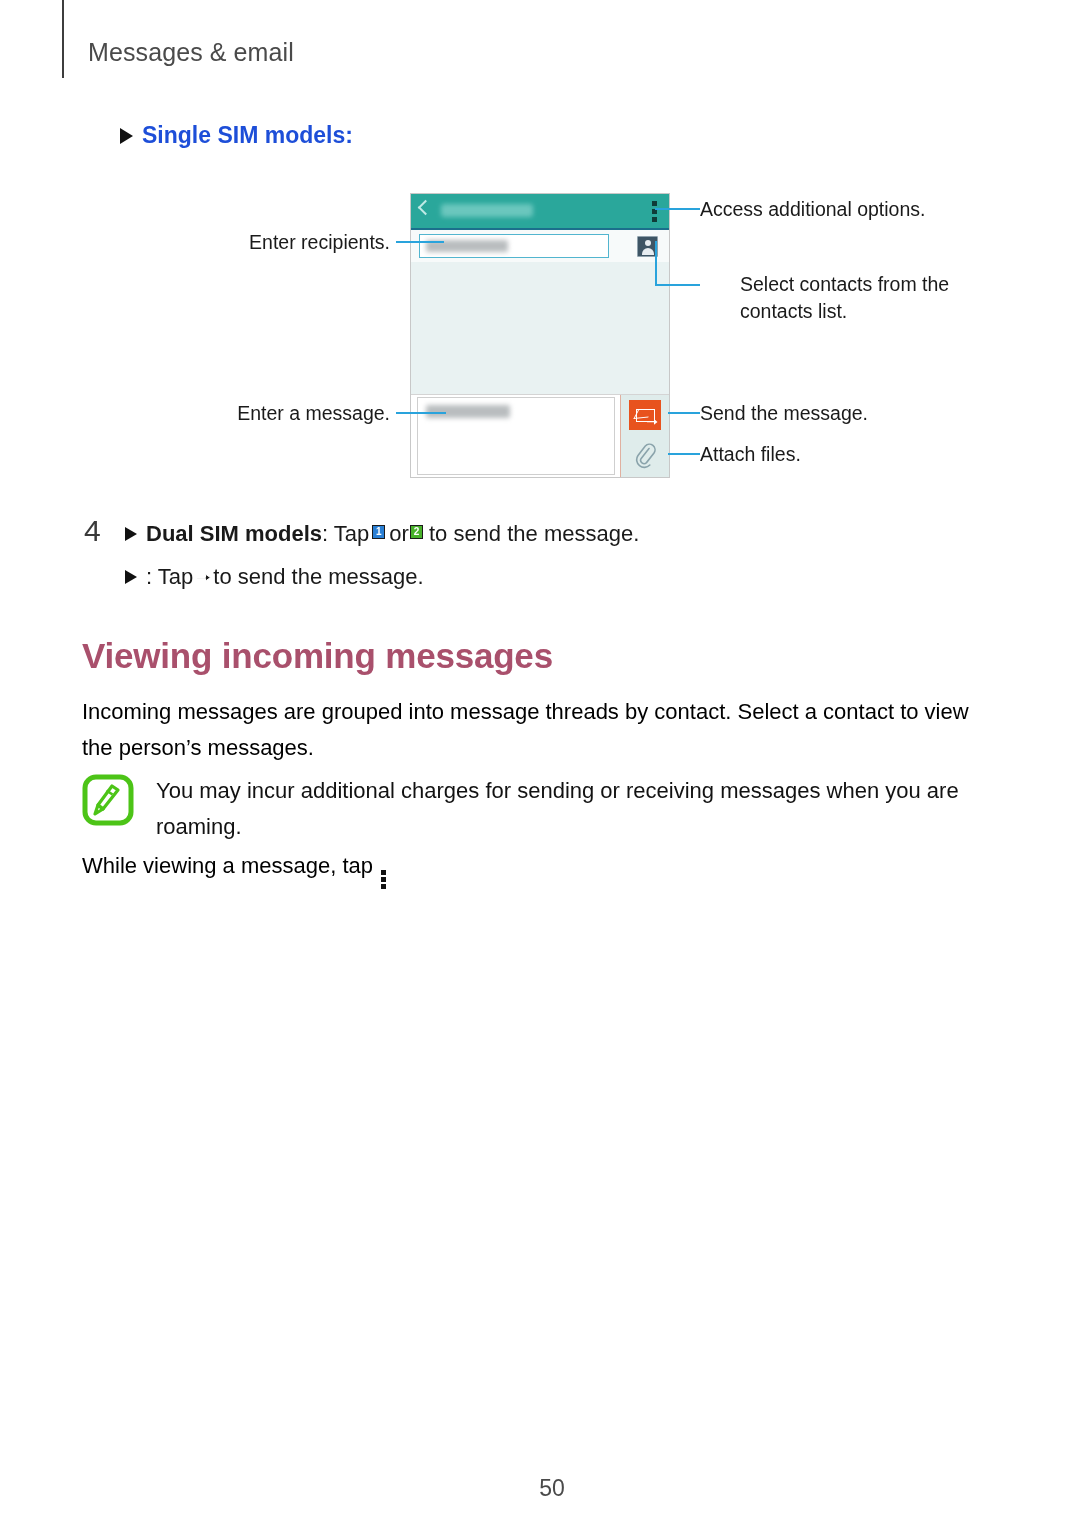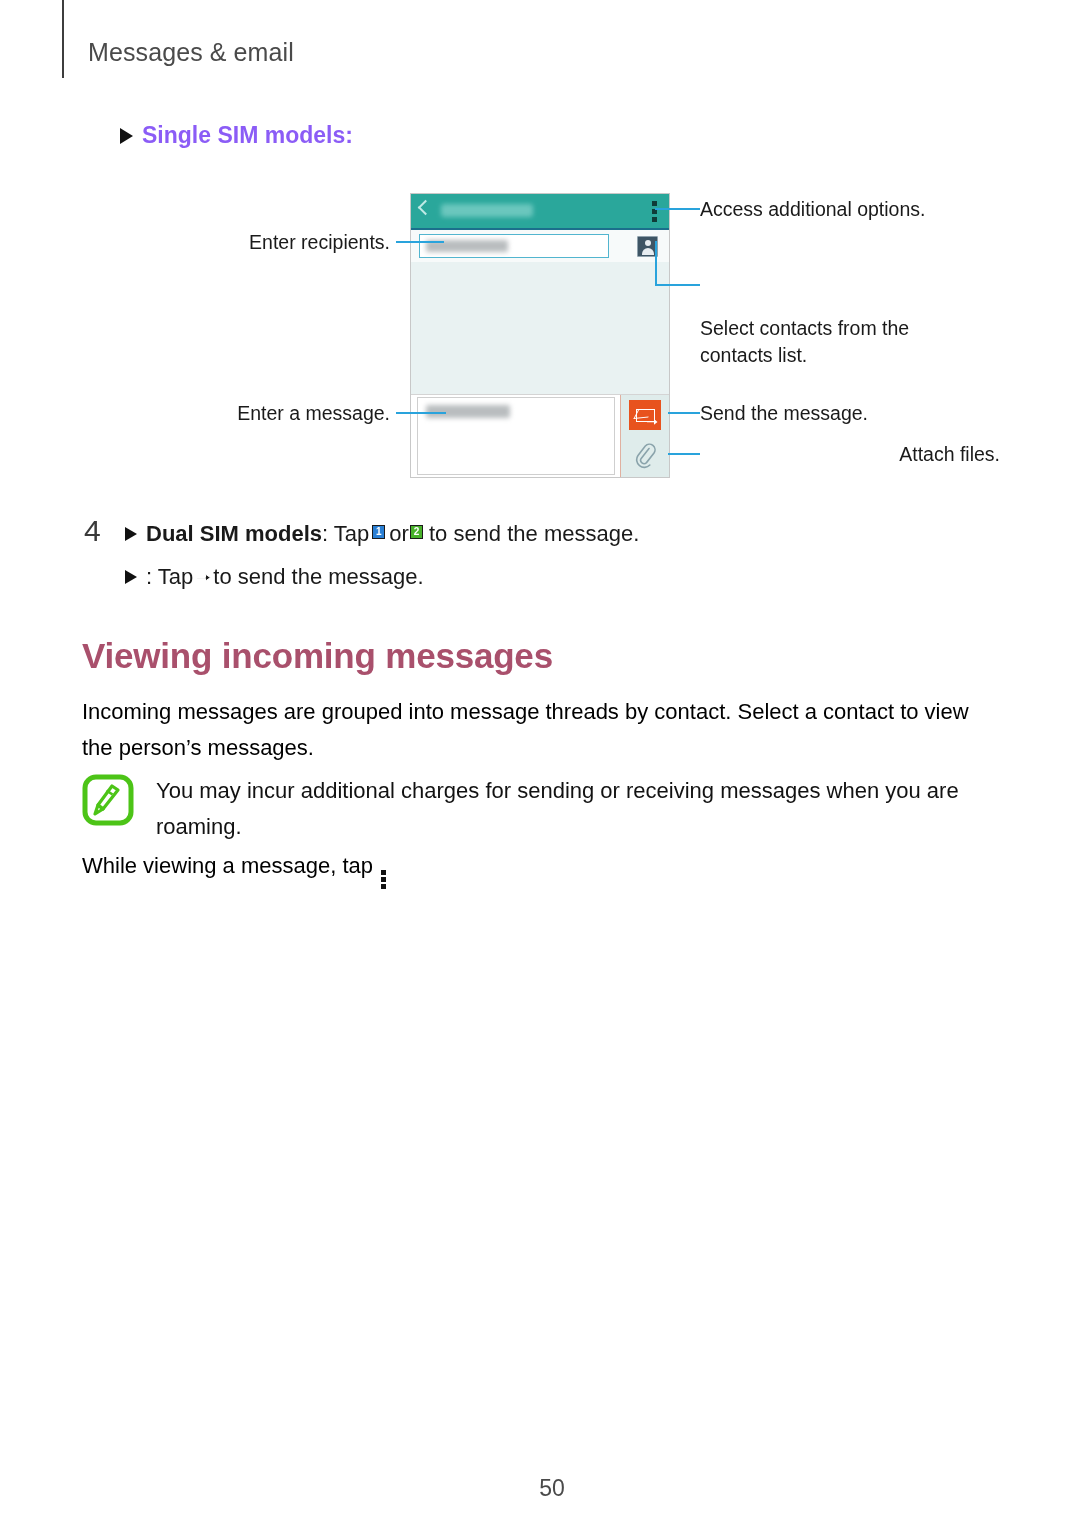--- a/index.html
+++ b/index.html
@@ -37,21 +37,21 @@
     white-space: nowrap;
   }
 
   
   .subhead {
     position: absolute;
     left: 120px;
     top: 122px;
     font-size: 23px;
     font-weight: bold;
-    color: #8b5cf6;
+    color: #1d4ed8;
     white-space: nowrap;
     display: flex;
     align-items: center;
     gap: 9px;
   }
   .tri {
     display: inline-block;
     width: 0;
     height: 0;
     border-left: 13px solid #111;
@@ -493,24 +493,24 @@
   <div class="lead-v" style="left:655px; top:56px; height:44px;"></div>
   <div class="lead" style="left:655px; top:99px; width:45px;"></div>
 
   <div class="lead" style="left:668px; top:227px; width:32px;"></div>
   <div class="lead" style="left:668px; top:268px; width:32px;"></div>
 
   <div class="anno anno-left" style="left:150px; top:44px; width:240px;">Enter recipients.</div>
   <div class="anno anno-left" style="left:150px; top:215px; width:240px;">Enter a message.</div>
 
   <div class="anno" style="left:700px; top:11px; width:330px;">Access additional options.</div>
-  <div class="anno" style="left:700px; top:86px; width:300px;margin-top:44px;">Select contacts from the
+  <div class="anno" style="left:740px; top:86px; width:300px;">Select contacts from the
 contacts list.</div>
   <div class="anno" style="left:700px; top:215px; width:300px;">Send the message.</div>
-  <div class="anno" style="left:700px; top:256px; width:300px;text-align:right;">Attach files.</div>
+  <div class="anno" style="left:700px; top:256px; width:300px;">Attach files.</div>
 </div>
 
 <div class="step">
   <div class="step-num">4</div>
   <div class="step-lines">
 
     <div class="step-line">
       <span class="tri-sm"></span>
       <b>Dual SIM models</b>
       <span style="margin-right:6px;">: Tap</span>

